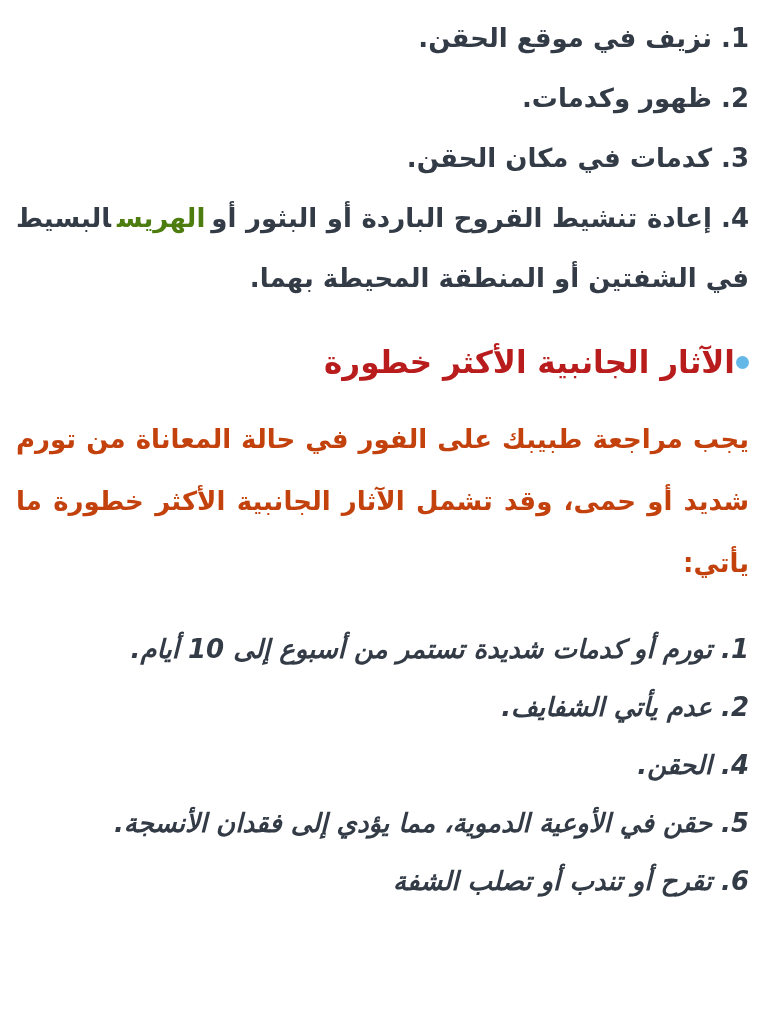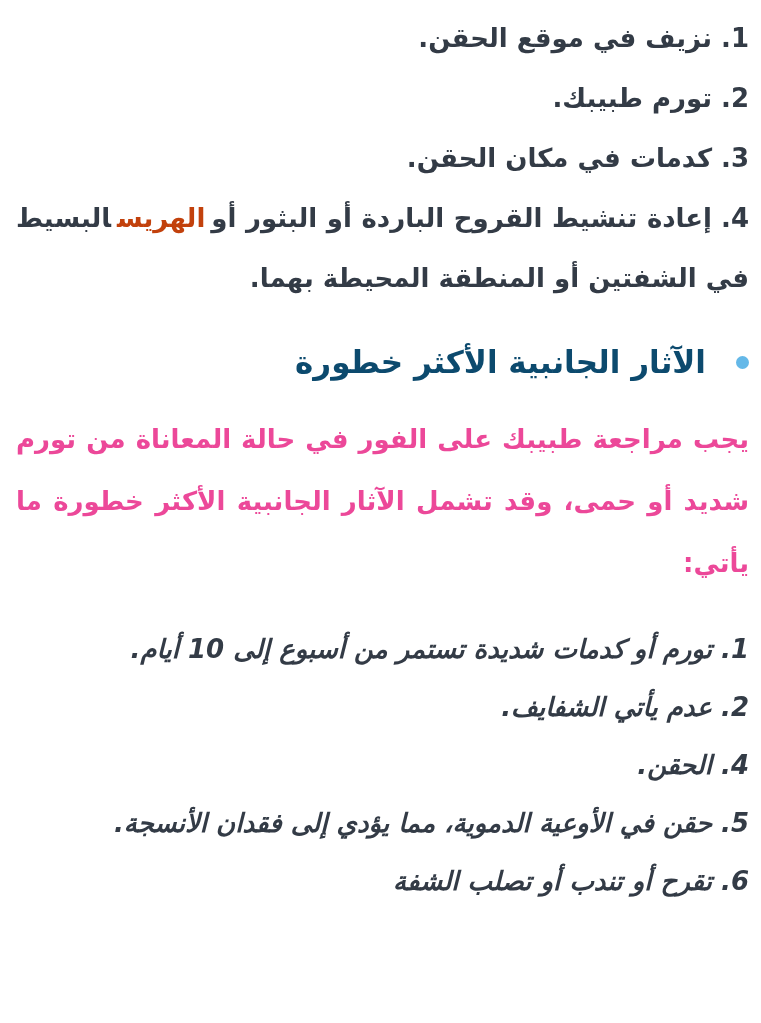--- a/index.html
+++ b/index.html
@@ -35,65 +35,65 @@
   ol.effects-list.serious li {
     line-height: 58px;
     font-style: italic;
   }
   .num {
     display: inline;
     margin-left: 9px;
     white-space: nowrap;
   }
   .inline-link {
-    color: #c2410c;
+    color: #4d7c0f;
     text-decoration: none;
     cursor: pointer;
     margin: 0 6px;
   }
   h2.section-heading {
     display: flex;
     align-items: center;
-    gap: 30px;
+    gap: 1px;
     margin: 26px 0 0 0;
     font-size: 31px;
     line-height: 56px;
     font-weight: 700;
-    color: #0c4a6e;
+    color: #b91c1c;
   }
   .bullet {
     width: 13px;
     height: 13px;
     border-radius: 50%;
     background: #64b8e8;
     flex: 0 0 auto;
   }
   p.intro {
     margin: 18px 0 0 0;
     font-size: 26px;
     line-height: 62px;
     font-weight: 700;
     text-align: justify;
-    color: #ec4899;
+    color: #c2410c;
   }
   ol.effects-list.serious {
     margin-top: 26px;
   }
 </style>
 </head>
 <body>
 
 <div class="article">
 
   <ol class="effects-list">
     <li>
       <span class="num">1.</span><span>نزيف في موقع الحقن.</span>
     </li>
     <li>
-      <span class="num">2.</span><span>تورم طبيبك.</span>
+      <span class="num">2.</span><span>ظهور وكدمات.</span>
     </li>
     <li>
       <span class="num">3.</span><span>كدمات في مكان الحقن.</span>
     </li>
     <li>
       <span class="num">4.</span><span>إعادة تنشيط القروح الباردة أو البثور أو</span><a class="inline-link">الهريس</a><span>البسيط في الشفتين أو المنطقة المحيطة بهما.</span>
     </li>
   </ol>
 
   <h2 class="section-heading">

